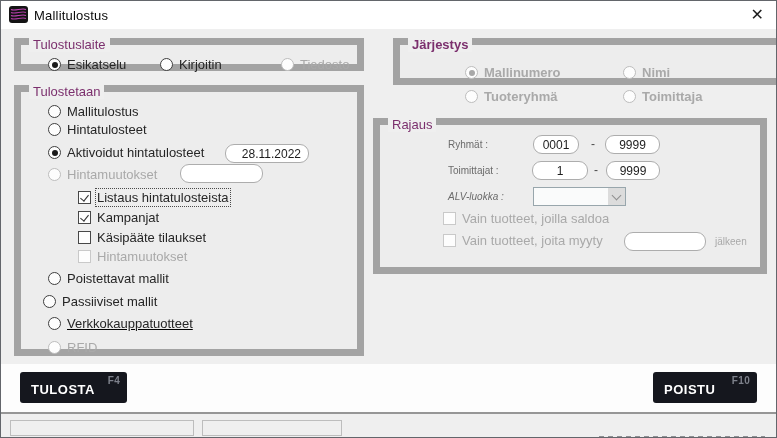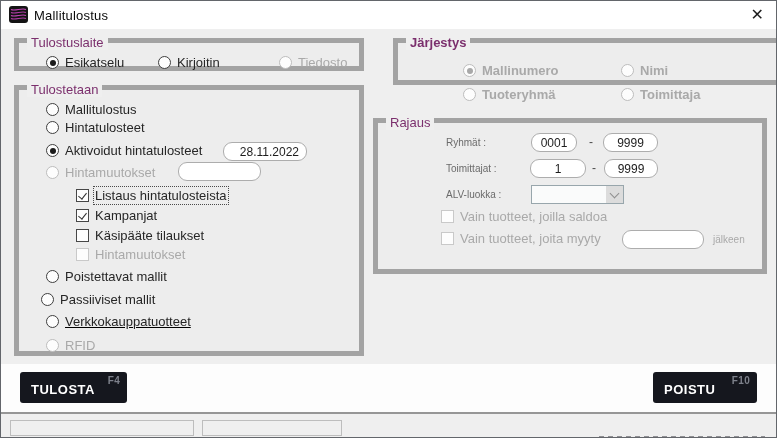--- a/index.html
+++ b/index.html
@@ -11,21 +11,21 @@
   .title-text{position:absolute;left:33px;top:7px;font-size:13px;color:#0a0a0a;letter-spacing:.2px;}
   .close-x{position:absolute;right:12px;top:5px;font-size:16px;color:#1c1c1c;line-height:18px;cursor:default;}
   
   .body-area{position:absolute;left:0;top:28px;right:0;height:335px;background:#efefef;}
   .btn-strip{position:absolute;left:0;top:363px;right:0;height:48px;background:#fdfdfd;}
   .statusbar{position:absolute;left:0;top:411px;right:0;height:25px;background:#efefef;border-top:2px solid #969696;}
   .panel{position:absolute;top:6px;height:16px;box-sizing:border-box;border:1px solid #bdbdbd;background:#efefef;}
   .smudge{position:absolute;left:598px;top:22px;width:166px;height:3px;opacity:.55;
           background:repeating-linear-gradient(90deg,rgba(45,45,52,.9) 0 5px,rgba(45,45,52,0) 5px 9px);}
   
-  .group{position:absolute;box-sizing:border-box;border:5px solid #a3a3a3;background:#ededed;}
+  .group{position:absolute;box-sizing:border-box;border:7px solid #a3a3a3;background:#ededed;}
   .group-label{position:absolute;top:-8px;left:8px;background:#efefef;padding:0 4px;
                font-size:13px;line-height:15px;color:#7b2f6d;white-space:nowrap;}
   
   .row{position:absolute;display:flex;align-items:center;gap:6px;height:15px;}
   .lbl{font-size:13px;color:#262626;white-space:nowrap;line-height:15px;}
   .dis .lbl{color:#a9a9a9;}
   .radio{box-sizing:border-box;width:13px;height:13px;border:1.5px solid #3f3f3f;border-radius:50%;
          background:#fdfdfd;position:relative;flex:none;}
   .radio.sel::after{content:"";position:absolute;inset:2.5px;border-radius:50%;background:#1b1b1b;}
   .dis .radio{border-color:#bdbdbd;}
@@ -172,21 +172,21 @@
     <span class="field-lbl" style="left:68px;top:12px;color:#6b6b6b;">Ryhmät :</span>
     <input class="tf" style="left: 153px; top: 10px; width: 46px;" value="0001">
     <span class="dash" style="left:211px;top:12px;">-</span>
     <input class="tf" style="left: 225px; top: 10px; width: 55px;" value="9999">
 
     <span class="field-lbl" style="left:68px;top:38px;color:#6b6b6b;">Toimittajat :</span>
     <input class="tf" style="left: 152px; top: 36px; width: 56px;" value="1">
     <span class="dash" style="left:214px;top:38px;">-</span>
     <input class="tf" style="left: 226px; top: 36px; width: 54px;" value="9999">
 
-    <span class="field-lbl" style="left:68px;top:64px;color:#6b6b6b;">ALV-luokka :</span>
+    <span class="field-lbl" style="left:68px;top:64px;color:#6b6b6b;font-style:italic;">ALV-luokka :</span>
     <div class="dd" style="left:153px;top:62px;">
       <span></span>
       <span class="dd-btn">
         <span class="chev"></span>
       </span>
     </div>
 
     <div class="row dis" style="left:63px;top:86px;">
       <span class="cb"></span>
       <span class="lbl">Vain tuotteet, joilla saldoa</span>

